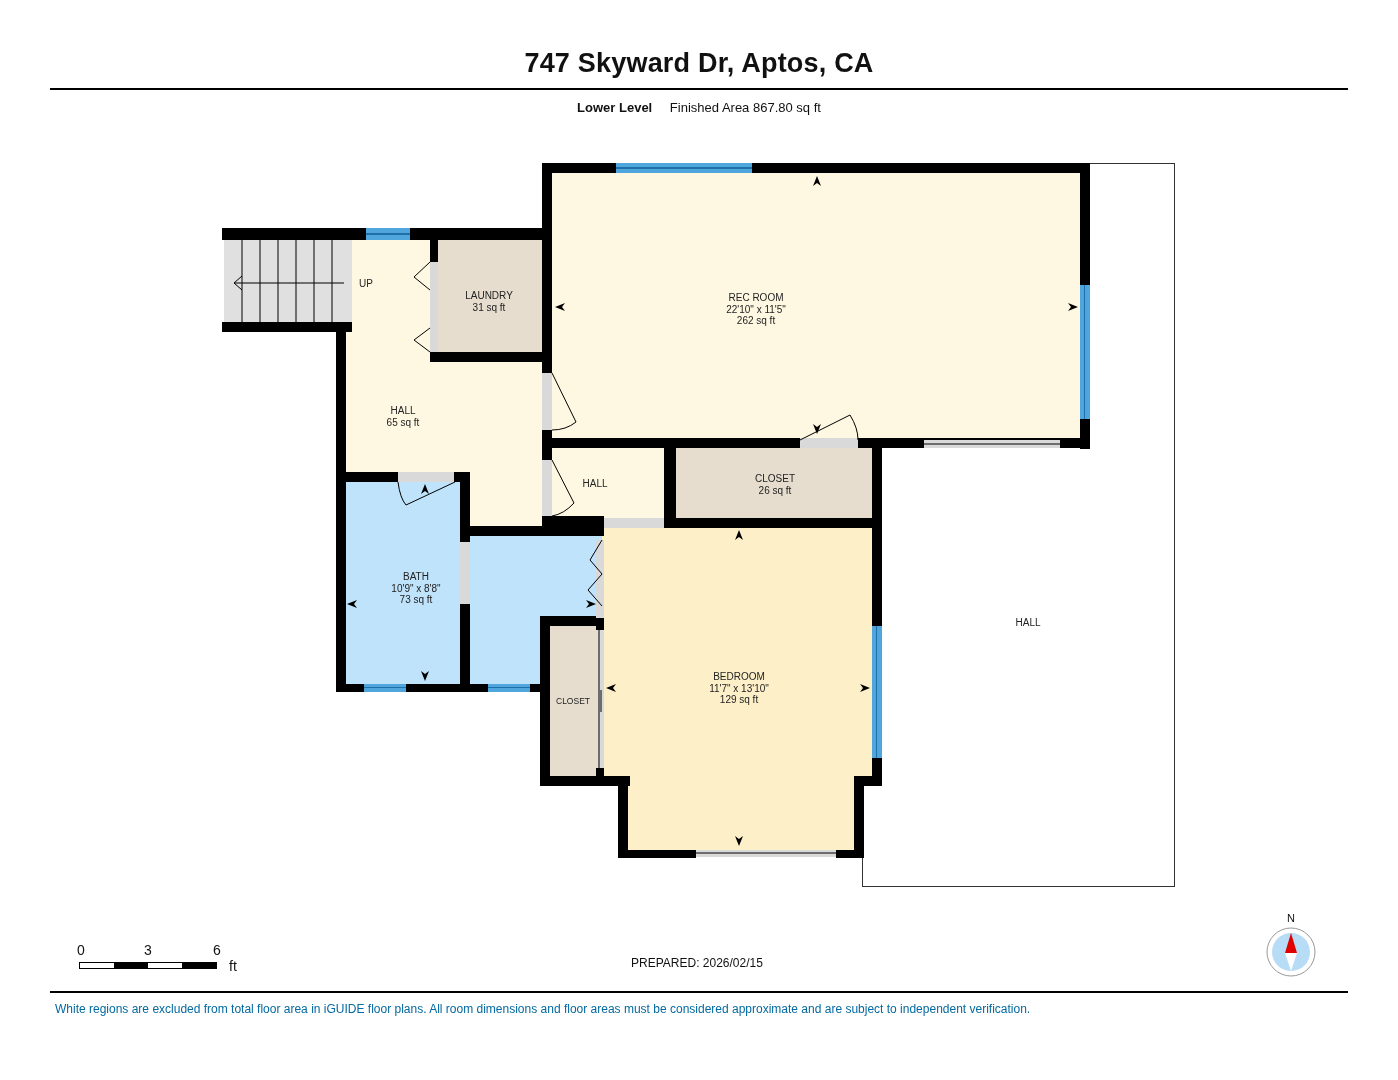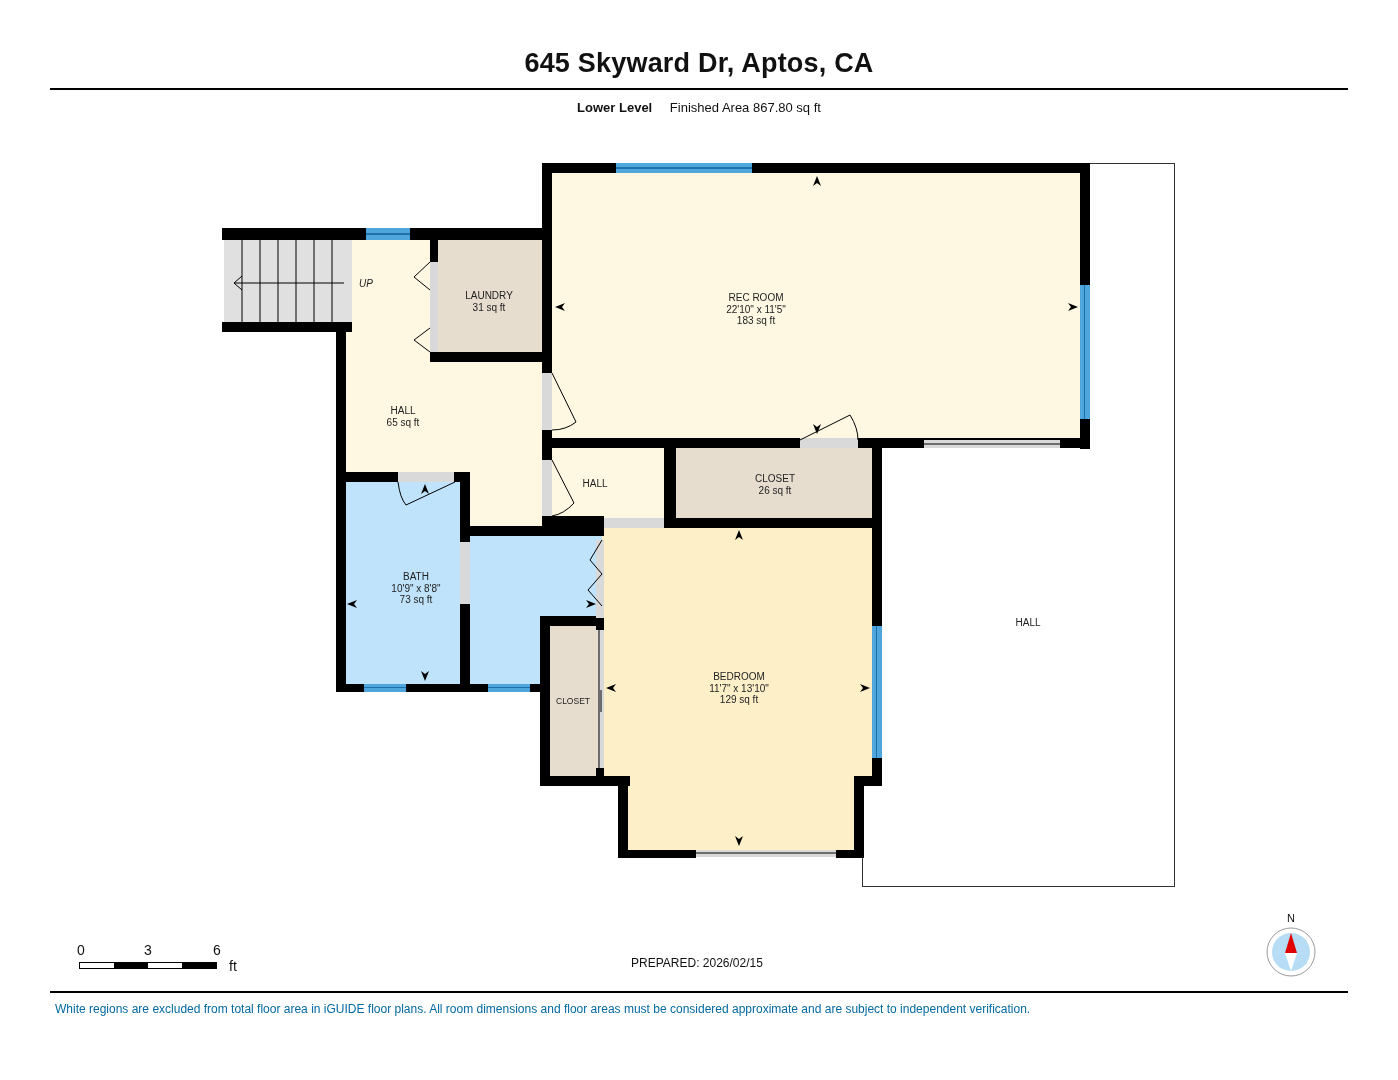--- a/index.html
+++ b/index.html
@@ -35,21 +35,21 @@
     .prepared { position: absolute; left: 631px; top: 956px; font-size: 12px; }
     .hr-bot { position: absolute; left: 50px; width: 1298px; top: 991px; height: 2px; background: #000; }
     .footer { position: absolute; left: 55px; top: 1002px; font-size: 12px; color: #0369a1; }
 
     .compass { position: absolute; left: 1264px; top: 912px; width: 54px; height: 66px; }
     .compass .n { position: absolute; top: 0; left: 0; width: 54px; text-align: center; font-size: 11px; }
   </style>
 </head>
 <body>
 
-<div class="title">645 Skyward Dr, Aptos, CA</div>
+<div class="title">747 Skyward Dr, Aptos, CA</div>
 <div class="hr-top"></div>
 <div class="subtitle">
   <span class="level">Lower Level</span>
   <span>Finished Area 867.80 sq ft</span>
 </div>
 
 <div class="plan">
 
   <div class="patio-outline" style="left:862px; top:163px; width:313px; height:724px;"></div>
 
@@ -164,27 +164,27 @@
       <polygon points="347,604 357,600 354,604 357,608"></polygon>
       <polygon points="425,484 421,494 425,491 429,494"></polygon>
       <polygon points="425,681 421,671 425,674 429,671"></polygon>
       <polygon points="596,604 586,600 589,604 586,608"></polygon>
     </g>
   </svg>
 
   <div class="lbl" style="left:756px; top:292px;">
     <div>REC ROOM</div>
     <div>22'10" x 11'5"</div>
-    <div>183 sq ft</div>
+    <div>262 sq ft</div>
   </div>
   <div class="lbl" style="left:489px; top:290px;">
     <div>LAUNDRY</div>
     <div>31 sq ft</div>
   </div>
-  <div class="lbl" style="left:366px; top:278px;font-style:italic;">UP</div>
+  <div class="lbl" style="left:366px; top:278px;">UP</div>
   <div class="lbl" style="left:403px; top:405px;">
     <div>HALL</div>
     <div>65 sq ft</div>
   </div>
   <div class="lbl" style="left:595px; top:478px;">HALL</div>
   <div class="lbl" style="left:775px; top:473px;">
     <div>CLOSET</div>
     <div>26 sq ft</div>
   </div>
   <div class="lbl" style="left:416px; top:571px;">

